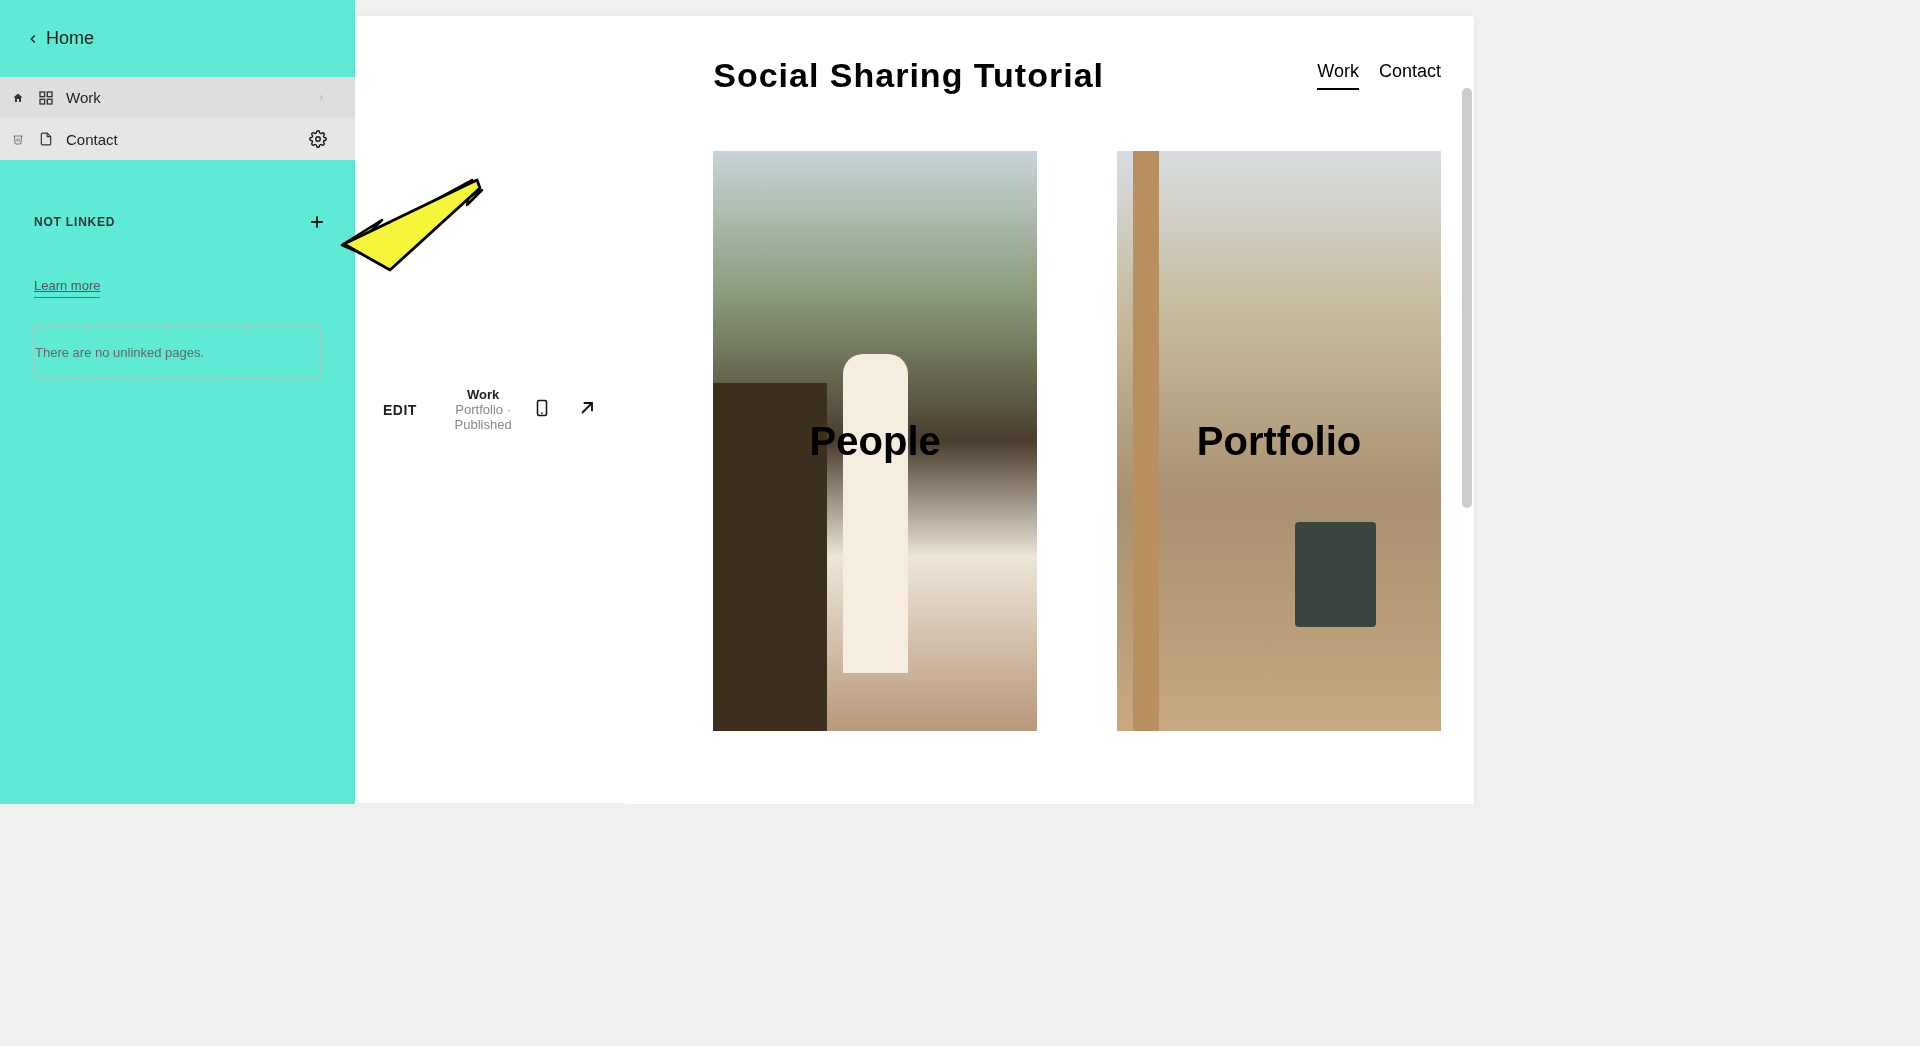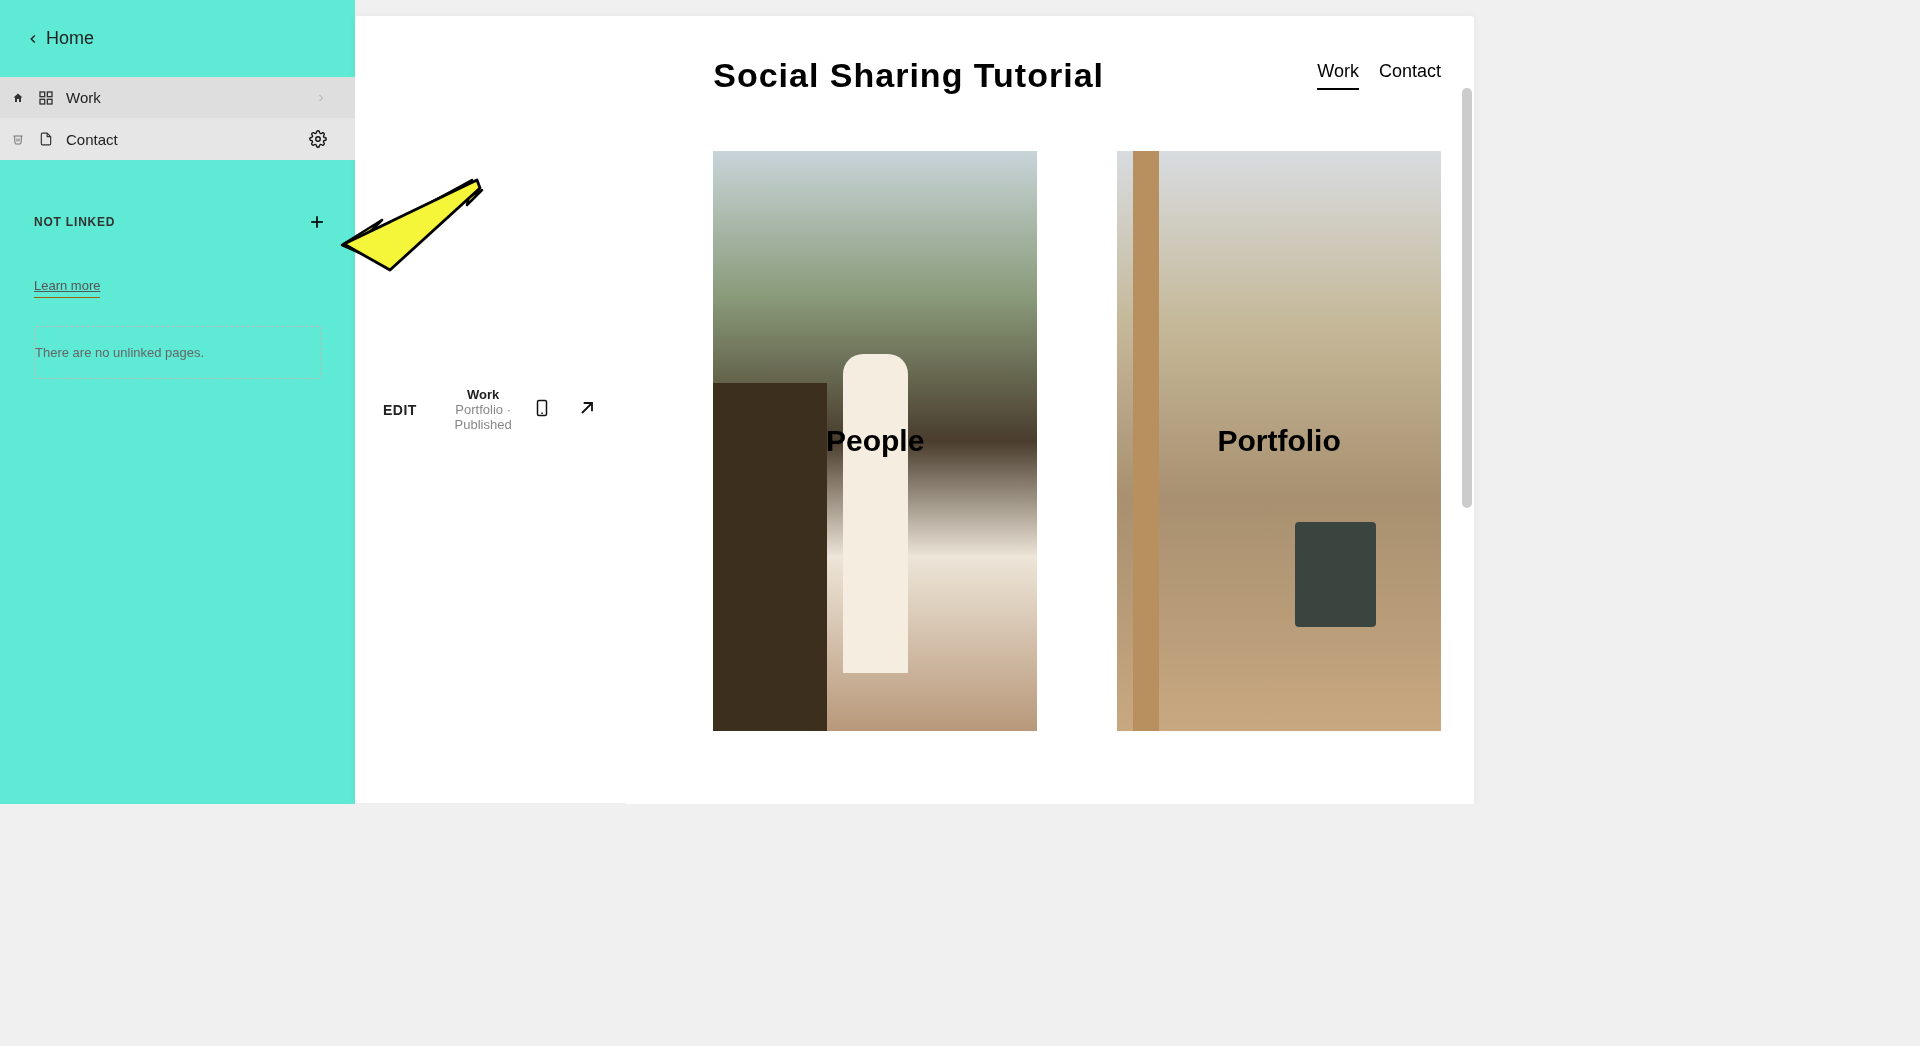--- a/index.html
+++ b/index.html
@@ -42,21 +42,21 @@
 
 .site-content { flex: 1; padding: 40px 33px 0 60px; overflow: hidden; position: relative; }
 .site-header { display: flex; align-items: center; justify-content: space-between; margin-bottom: 56px; }
 .site-title { font-size: 34px; font-weight: 900; letter-spacing: 1px; font-family: Arial Black, Arial, sans-serif; }
 .site-nav { display: flex; gap: 20px; font-size: 18px; }
 .site-nav-item { cursor: pointer; padding-bottom: 6px; }
 .site-nav-item.active { border-bottom: 2px solid #000; }
 
 .gallery { display: flex; gap: 80px; }
 .gallery-item { flex: 1; position: relative; height: 580px; display: flex; align-items: center; justify-content: center; overflow: hidden; }
-.gallery-label { position: absolute; font-size: 30px; font-weight: 900; font-family: Arial Black, Arial, sans-serif; color: #000; z-index: 2; }
+.gallery-label { position: absolute; font-size: 40px; font-weight: 900; font-family: Arial Black, Arial, sans-serif; color: #000; z-index: 2; }
 
 .img-people { width: 100%; height: 100%; background: linear-gradient(180deg, #c8d4d8 0%, #8a9b7a 25%, #4a3d2e 50%, #ede5d8 70%, #b8987a 100%); position: relative; }
 .img-people::before { content:""; position:absolute; left:0; top:40%; width:35%; height:60%; background:#3d2f1e; }
 .img-people::after { content:""; position:absolute; left:40%; top:35%; width:20%; height:55%; background:#f5ede0; border-radius:20px 20px 0 0; }
 
 .img-interiors { width:100%; height:100%; background: linear-gradient(180deg, #d8dce0 0%, #c5b898 30%, #a89070 60%, #c8a880 100%); position:relative; }
 .img-interiors::before { content:""; position:absolute; left:5%; top:0; width:8%; height:100%; background:#b89060; }
 .img-interiors::after { content:""; position:absolute; right:20%; bottom:18%; width:25%; height:18%; background:#3a4540; border-radius:4px; }
 
 .arrow-annotation { position: absolute; left: 332px; top: 170px; z-index: 100; pointer-events: none; }

